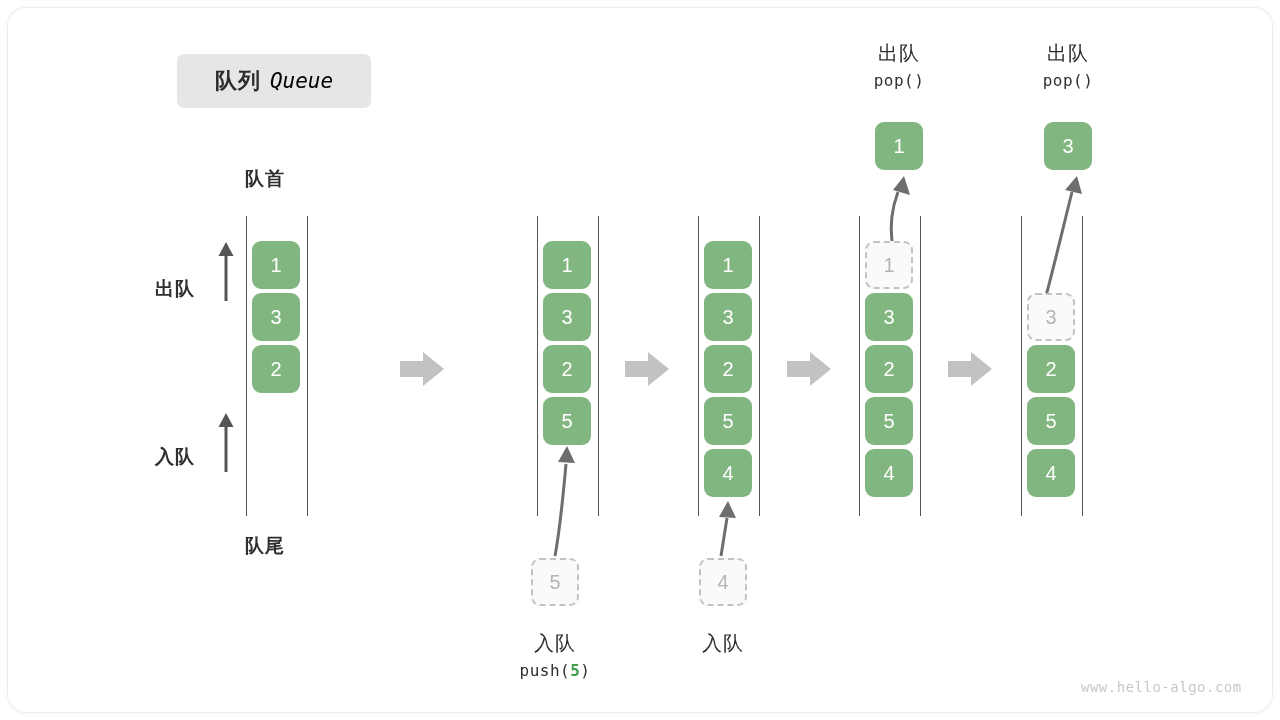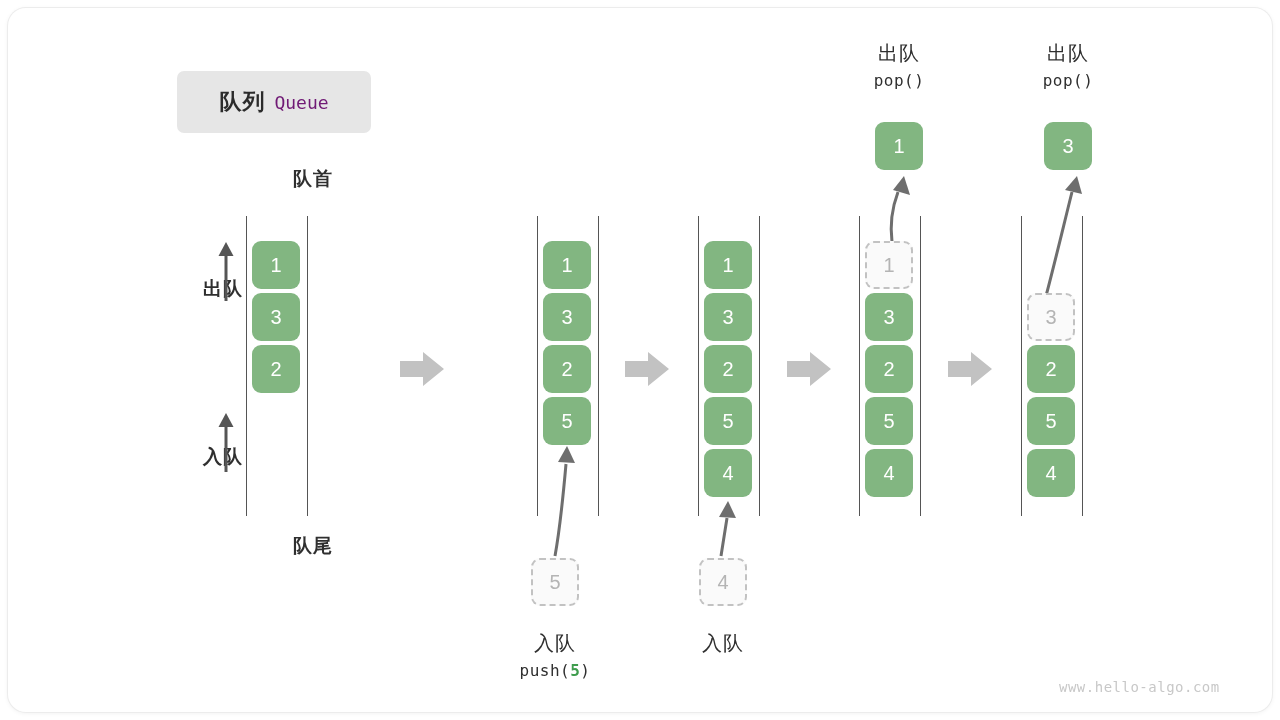--- a/index.html
+++ b/index.html
@@ -26,50 +26,49 @@
     box-shadow: 0 0 0 1px #ececec, 0 1px 5px rgba(0,0,0,0.07);
     box-sizing: border-box;
   }
 
   
   #title-badge {
     position: absolute;
     left: 169px;
     top: 46px;
     width: 194px;
-    height: 62px;
+    height: 54px;
     background: #e6e6e6;
     border-radius: 7px;
     display: flex;
     align-items: center;
     justify-content: center;
     gap: 9px;
-    margin-top: 17px;
   }
   #title-badge .cn {
     font-size: 22px;
     font-weight: bold;
     color: #2b2b2b;
     letter-spacing: 1px;
   }
   #title-badge .en {
     font-family: "DejaVu Sans Mono", "Liberation Mono", monospace;
-    font-size: 18px;
-    color: #701a75;
+    font-size: 21px;
+    color: #000000;
+    font-style: italic;
   }
 
   
   .cn-label {
     position: absolute;
     font-size: 19px;
     font-weight: bold;
     color: #2f2f2f;
     white-space: nowrap;
     letter-spacing: 1px;
-    margin-left: 48px;
   }
   .op-label {
     position: absolute;
     text-align: center;
     white-space: nowrap;
     line-height: 1.55;
   }
   .op-label .cn {
     display: block;
     font-size: 20px;
@@ -117,21 +116,21 @@
 
   
   .step-arrow { position: absolute; }
 
   
   .motion-arrow { position: absolute; }
 
   
   #watermark {
     position: absolute;
-    left: 1051px;
+    left: 1073px;
     top: 671px;
     font-family: "DejaVu Sans Mono", "Liberation Mono", monospace;
     font-size: 14px;
     color: #c8c8c8;
     letter-spacing: 0.5px;
     white-space: nowrap;
   }
 </style>
 </head>
 <body>

